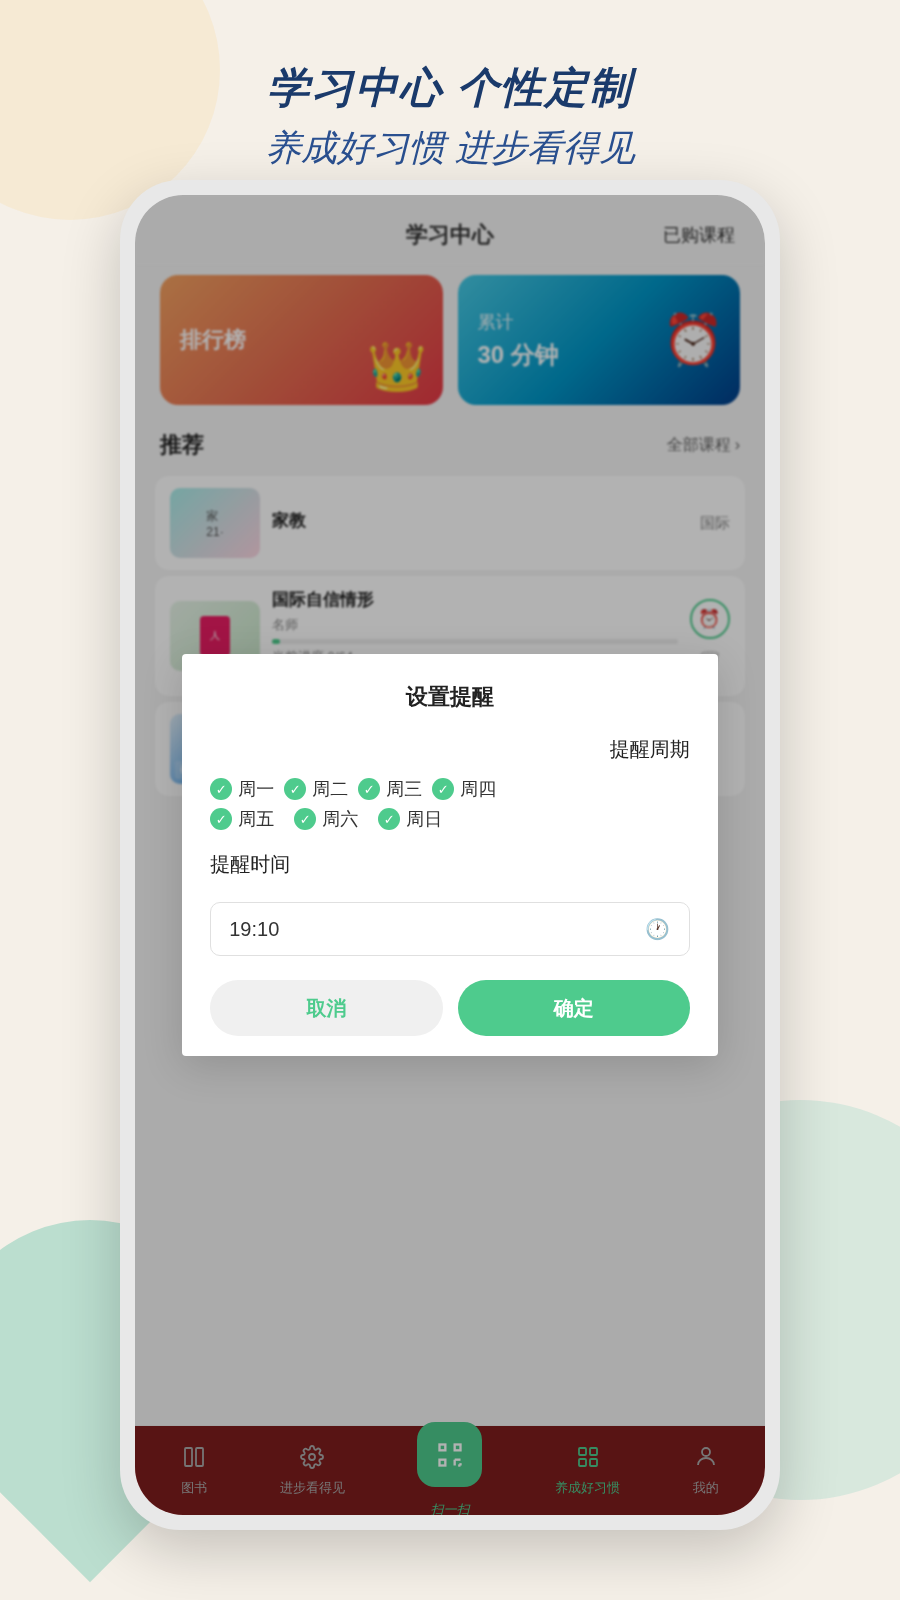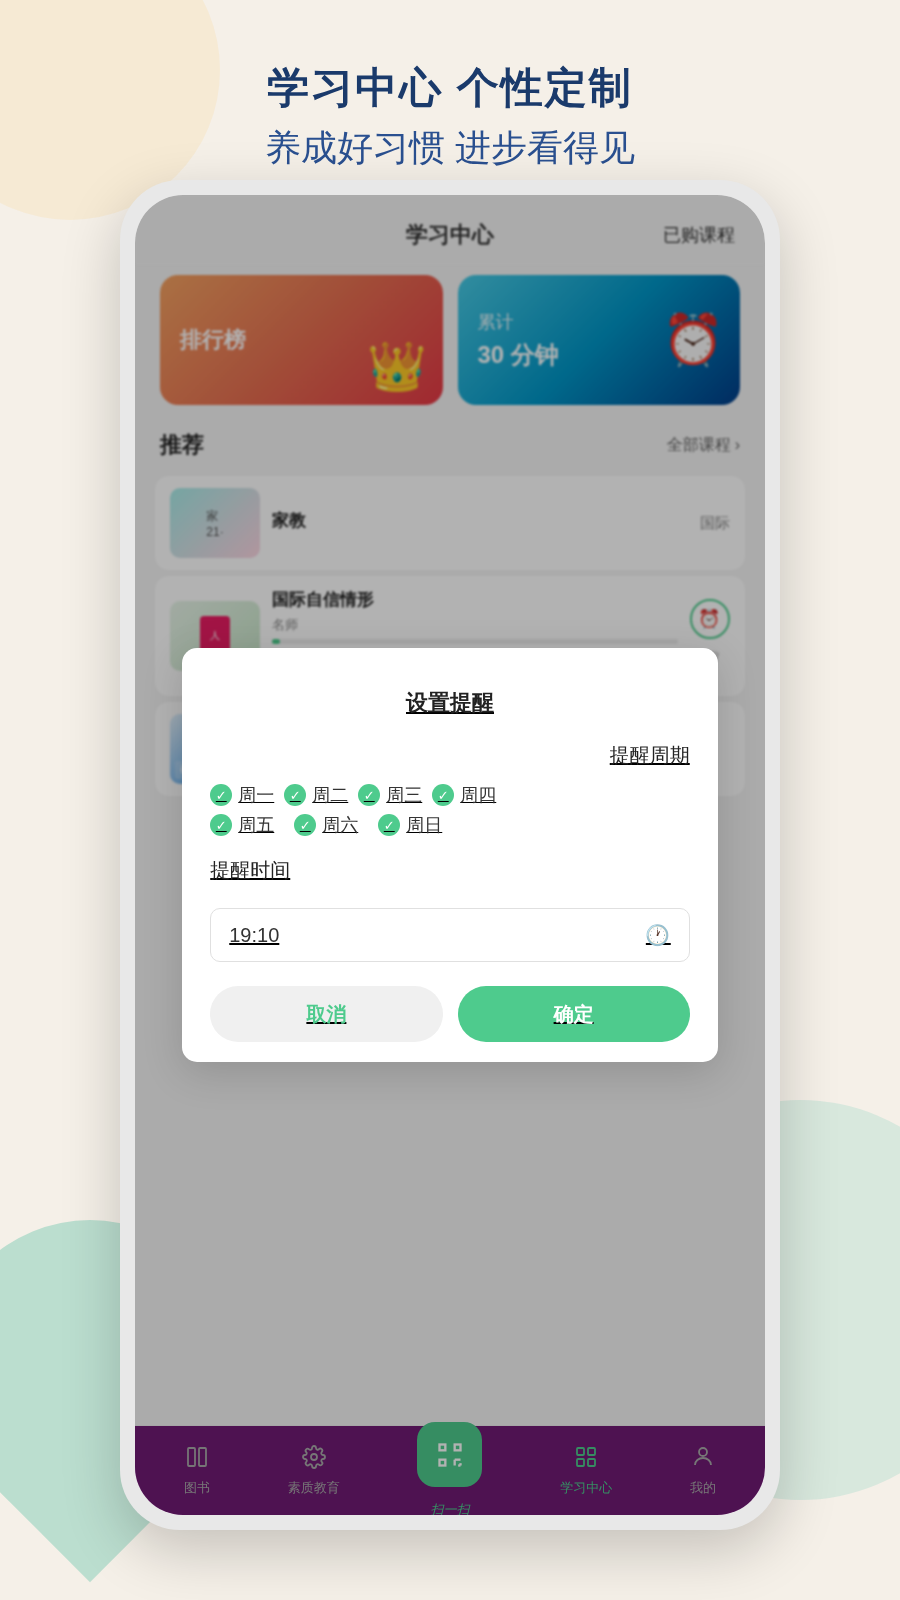--- a/index.html
+++ b/index.html
@@ -35,20 +35,21 @@
       border-radius: 50% 50% 50% 0;
       transform: rotate(-45deg);
     }
 
     
     .header-section {
       position: absolute;
       top: 60px;
       left: 0; right: 0;
       text-align: center;
+      font-style: italic;
     }
     .header-title {
       font-size: 42px;
       font-weight: 800;
       color: #1a3a6b;
       letter-spacing: 2px;
     }
     .header-subtitle {
       font-size: 36px;
       color: #2a5090;
@@ -258,21 +259,21 @@
     .trash-icon {
       color: #ccc;
       font-size: 20px;
     }
 
     
     .bottom-nav {
       position: absolute;
       bottom: 0;
       left: 0; right: 0;
-      background: #701a75;
+      background: #7f1d1d;
       height: 90px;
       display: flex;
       align-items: center;
       justify-content: space-around;
       border-top: 1px solid #eee;
       padding: 0 10px;
     }
     .nav-item {
       display: flex;
       flex-direction: column;
@@ -309,25 +310,24 @@
       position: absolute;
       top: 0; left: 0; right: 0; bottom: 0;
       background: rgba(0,0,0,0.3);
       display: flex;
       align-items: center;
       justify-content: center;
       z-index: 100;
     }
     .modal-box {
       background: white;
-      border-radius: 15px;
+      border-radius: 4px;
       width: 85%;
-      padding: 40px 28px 20px;
+      padding: 28px 28px 20px;
       box-shadow: 0 10px 40px rgba(0,0,0,0.15);
-      text-decoration: underline;
     }
     .modal-title {
       text-align: center;
       font-size: 22px;
       font-weight: 700;
       color: #222;
       margin-bottom: 24px;
     }
     .modal-row {
       display: flex;
@@ -633,21 +633,21 @@
           </div>
           <span class="nav-item-label">图书</span>
         </div>
         <div class="nav-item">
           <div class="nav-item-icon">
             <svg width="24" height="24" viewBox="0 0 24 24" fill="none" stroke="#aaa" stroke-width="1.8">
                 <circle cx="12" cy="12" r="3"></circle>
                 <path d="M19.4 15a1.65 1.65 0 0 0 .33 1.82l.06.06a2 2 0 0 1-2.83 2.83l-.06-.06a1.65 1.65 0 0 0-1.82-.33 1.65 1.65 0 0 0-1 1.51V21a2 2 0 0 1-4 0v-.09A1.65 1.65 0 0 0 9 19.4a1.65 1.65 0 0 0-1.82.33l-.06.06a2 2 0 0 1-2.83-2.83l.06-.06A1.65 1.65 0 0 0 4.68 15a1.65 1.65 0 0 0-1.51-1H3a2 2 0 0 1 0-4h.09A1.65 1.65 0 0 0 4.6 9a1.65 1.65 0 0 0-.33-1.82l-.06-.06a2 2 0 0 1 2.83-2.83l.06.06A1.65 1.65 0 0 0 9 4.68a1.65 1.65 0 0 0 1-1.51V3a2 2 0 0 1 4 0v.09a1.65 1.65 0 0 0 1 1.51 1.65 1.65 0 0 0 1.82-.33l.06-.06a2 2 0 0 1 2.83 2.83l-.06.06A1.65 1.65 0 0 0 19.4 9a1.65 1.65 0 0 0 1.51 1H21a2 2 0 0 1 0 4h-.09a1.65 1.65 0 0 0-1.51 1z"></path>
               </svg>
           </div>
-          <span class="nav-item-label">素质教育</span>
+          <span class="nav-item-label">进步看得见</span>
         </div>
         <div class="nav-item">
           <div class="nav-scan">
             <svg width="28" height="28" viewBox="0 0 24 24" fill="none" stroke="white" stroke-width="2">
                 <rect x="3" y="3" width="5" height="5"></rect>
                 <rect x="16" y="3" width="5" height="5"></rect>
                 <rect x="3" y="16" width="5" height="5"></rect>
                 <line x1="16" y1="16" x2="16" y2="21"></line>
                 <line x1="16" y1="16" x2="21" y2="16"></line>
                 <line x1="21" y1="21" x2="19" y2="21"></line>
@@ -658,21 +658,21 @@
         </div>
         <div class="nav-item nav-item-active">
           <div class="nav-item-icon">
             <svg width="24" height="24" viewBox="0 0 24 24" fill="none" stroke="#4ecb8d" stroke-width="1.8">
                 <rect x="3" y="3" width="7" height="7" rx="1"></rect>
                 <rect x="14" y="3" width="7" height="7" rx="1"></rect>
                 <rect x="3" y="14" width="7" height="7" rx="1"></rect>
                 <rect x="14" y="14" width="7" height="7" rx="1"></rect>
               </svg>
           </div>
-          <span class="nav-item-label">学习中心</span>
+          <span class="nav-item-label">养成好习惯</span>
         </div>
         <div class="nav-item">
           <div class="nav-item-icon">
             <svg width="24" height="24" viewBox="0 0 24 24" fill="none" stroke="#aaa" stroke-width="1.8">
                 <circle cx="12" cy="7" r="4"></circle>
                 <path d="M4 20c0-4 3.6-7 8-7s8 3 8 7"></path>
               </svg>
           </div>
           <span class="nav-item-label">我的</span>
         </div>

